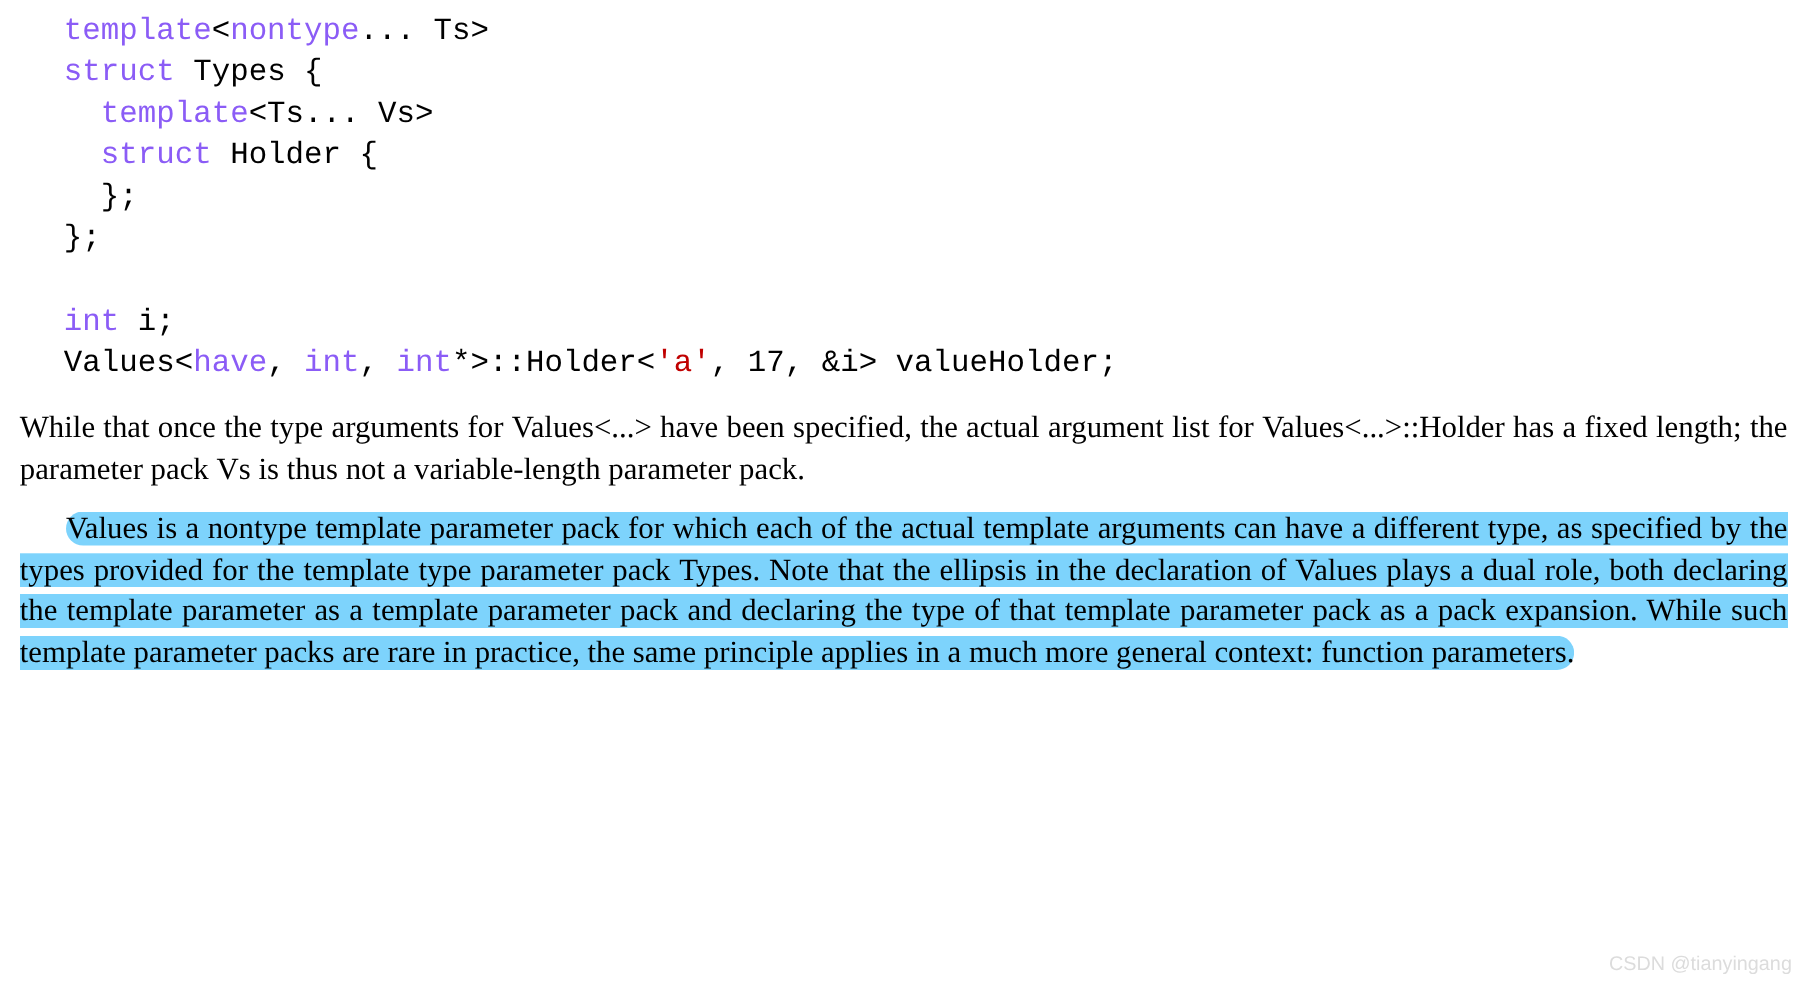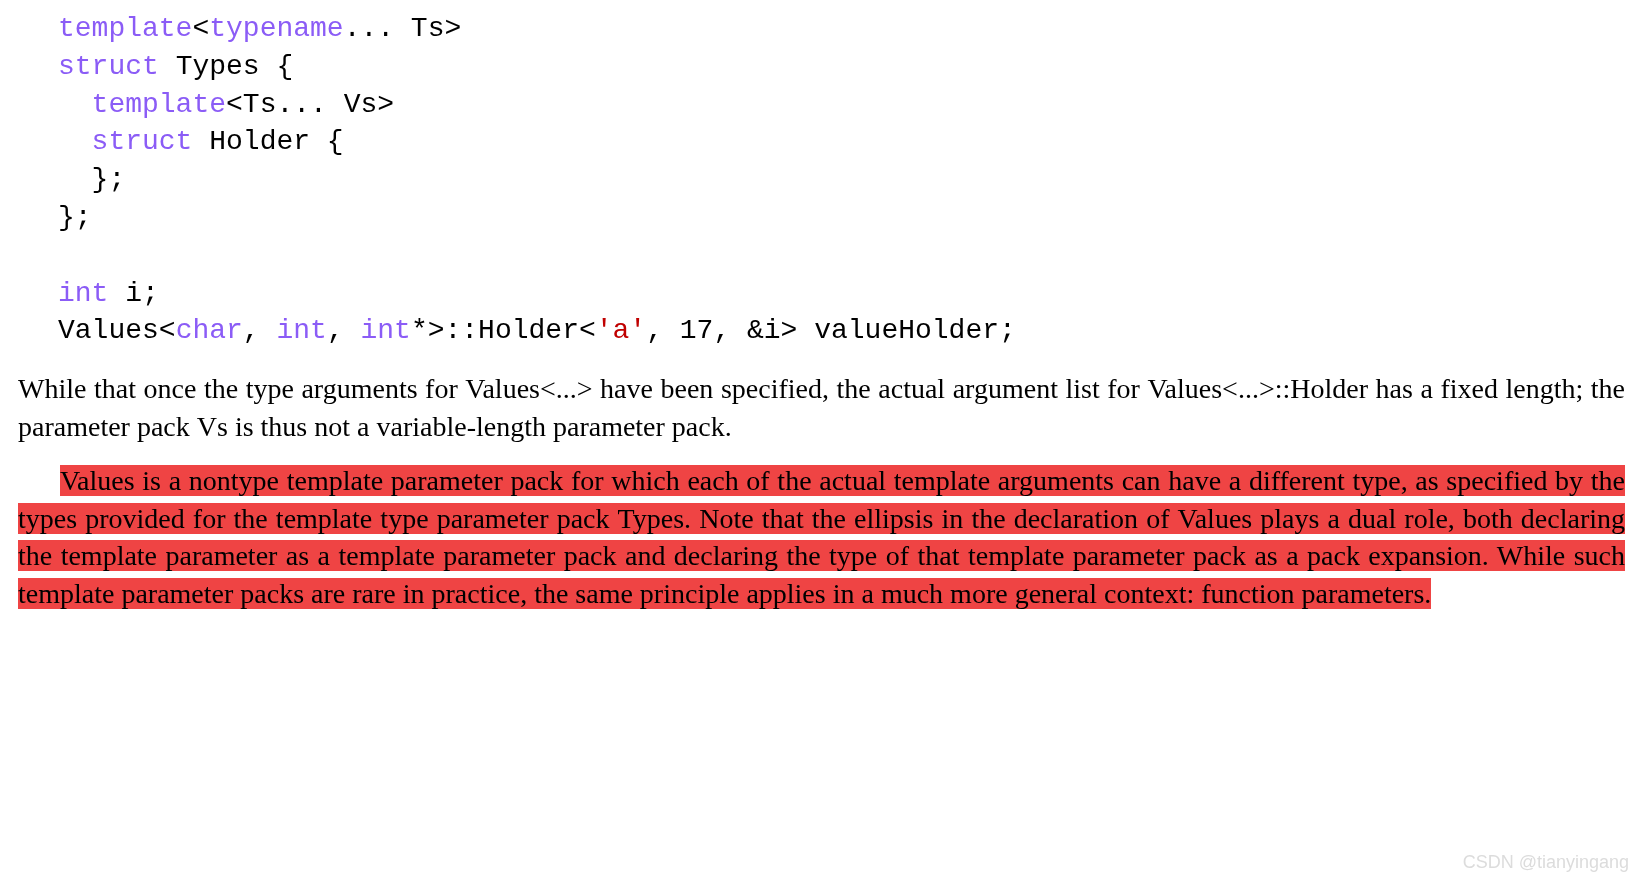--- a/index.html
+++ b/index.html
@@ -31,47 +31,48 @@
   .para2 {
     text-align: justify;
     margin: 0 0 12px 0;
     text-indent: 1.5em;
   }
   .mono {
     font-family: Liberation Serif, serif;
   }
   .ital { }
   .hl {
-    background: #ef4444;
+    background: #7dd3fc;
     display: inline;
+    border-radius: 26px;
   }
   
   .watermark {
     position: absolute;
     right: 14px;
-    bottom: 20px;
+    bottom: 6px;
     color: #dcdcdc;
     font-family: Arial, sans-serif;
     font-size: 18px;
   }
 </style>
 </head>
 <body>
 
 <div class="page">
 
-  <div class="codeblock"><span class="kw">template</span><span>&lt;</span><span class="kw">typename</span><span>... Ts&gt;</span>
+  <div class="codeblock"><span class="kw">template</span><span>&lt;</span><span class="kw">nontype</span><span>... Ts&gt;</span>
 <span class="kw">struct</span><span> Types {</span>
 <span class="kw">  template</span><span>&lt;Ts... Vs&gt;</span>
 <span class="kw">  struct</span><span> Holder {</span>
 <span>  };</span>
 <span>};</span>
 <span></span>
 <span class="kw">int</span><span> i;</span>
-<span>Values&lt;</span><span class="kw">char</span><span>, </span><span class="kw">int</span><span>, </span><span class="kw">int</span><span>*&gt;::Holder&lt;</span><span class="ch">'a'</span><span>, 17, &amp;i&gt; valueHolder;</span></div>
+<span>Values&lt;</span><span class="kw">have</span><span>, </span><span class="kw">int</span><span>, </span><span class="kw">int</span><span>*&gt;::Holder&lt;</span><span class="ch">'a'</span><span>, 17, &amp;i&gt; valueHolder;</span></div>
 
   <div class="para">
     <span>While that once the type arguments for </span><span class="mono">Values&lt;...&gt;</span><span> have been specified, the actual argument list for </span><span class="mono">Values&lt;...&gt;::Holder</span><span> has a fixed length; the parameter pack </span><span class="mono">Vs</span><span> is thus </span><span class="ital">not</span><span> a variable-length parameter pack.</span>
   </div>
 
   <div class="para2">
     <span class="hl"><span class="mono">Values</span><span> is a nontype template parameter pack for which each of the actual template arguments can have a different type, as specified by the types provided for the template type parameter pack </span><span class="mono">Types</span><span>. Note that the ellipsis in the declaration of </span><span class="mono">Values</span><span> plays a dual role, both declaring the template parameter as a template parameter pack and declaring the type of that template parameter pack as a pack expansion. While such template parameter packs are rare in practice, the same principle applies in a much more general context: function parameters.</span></span>
   </div>
 
 </div>

